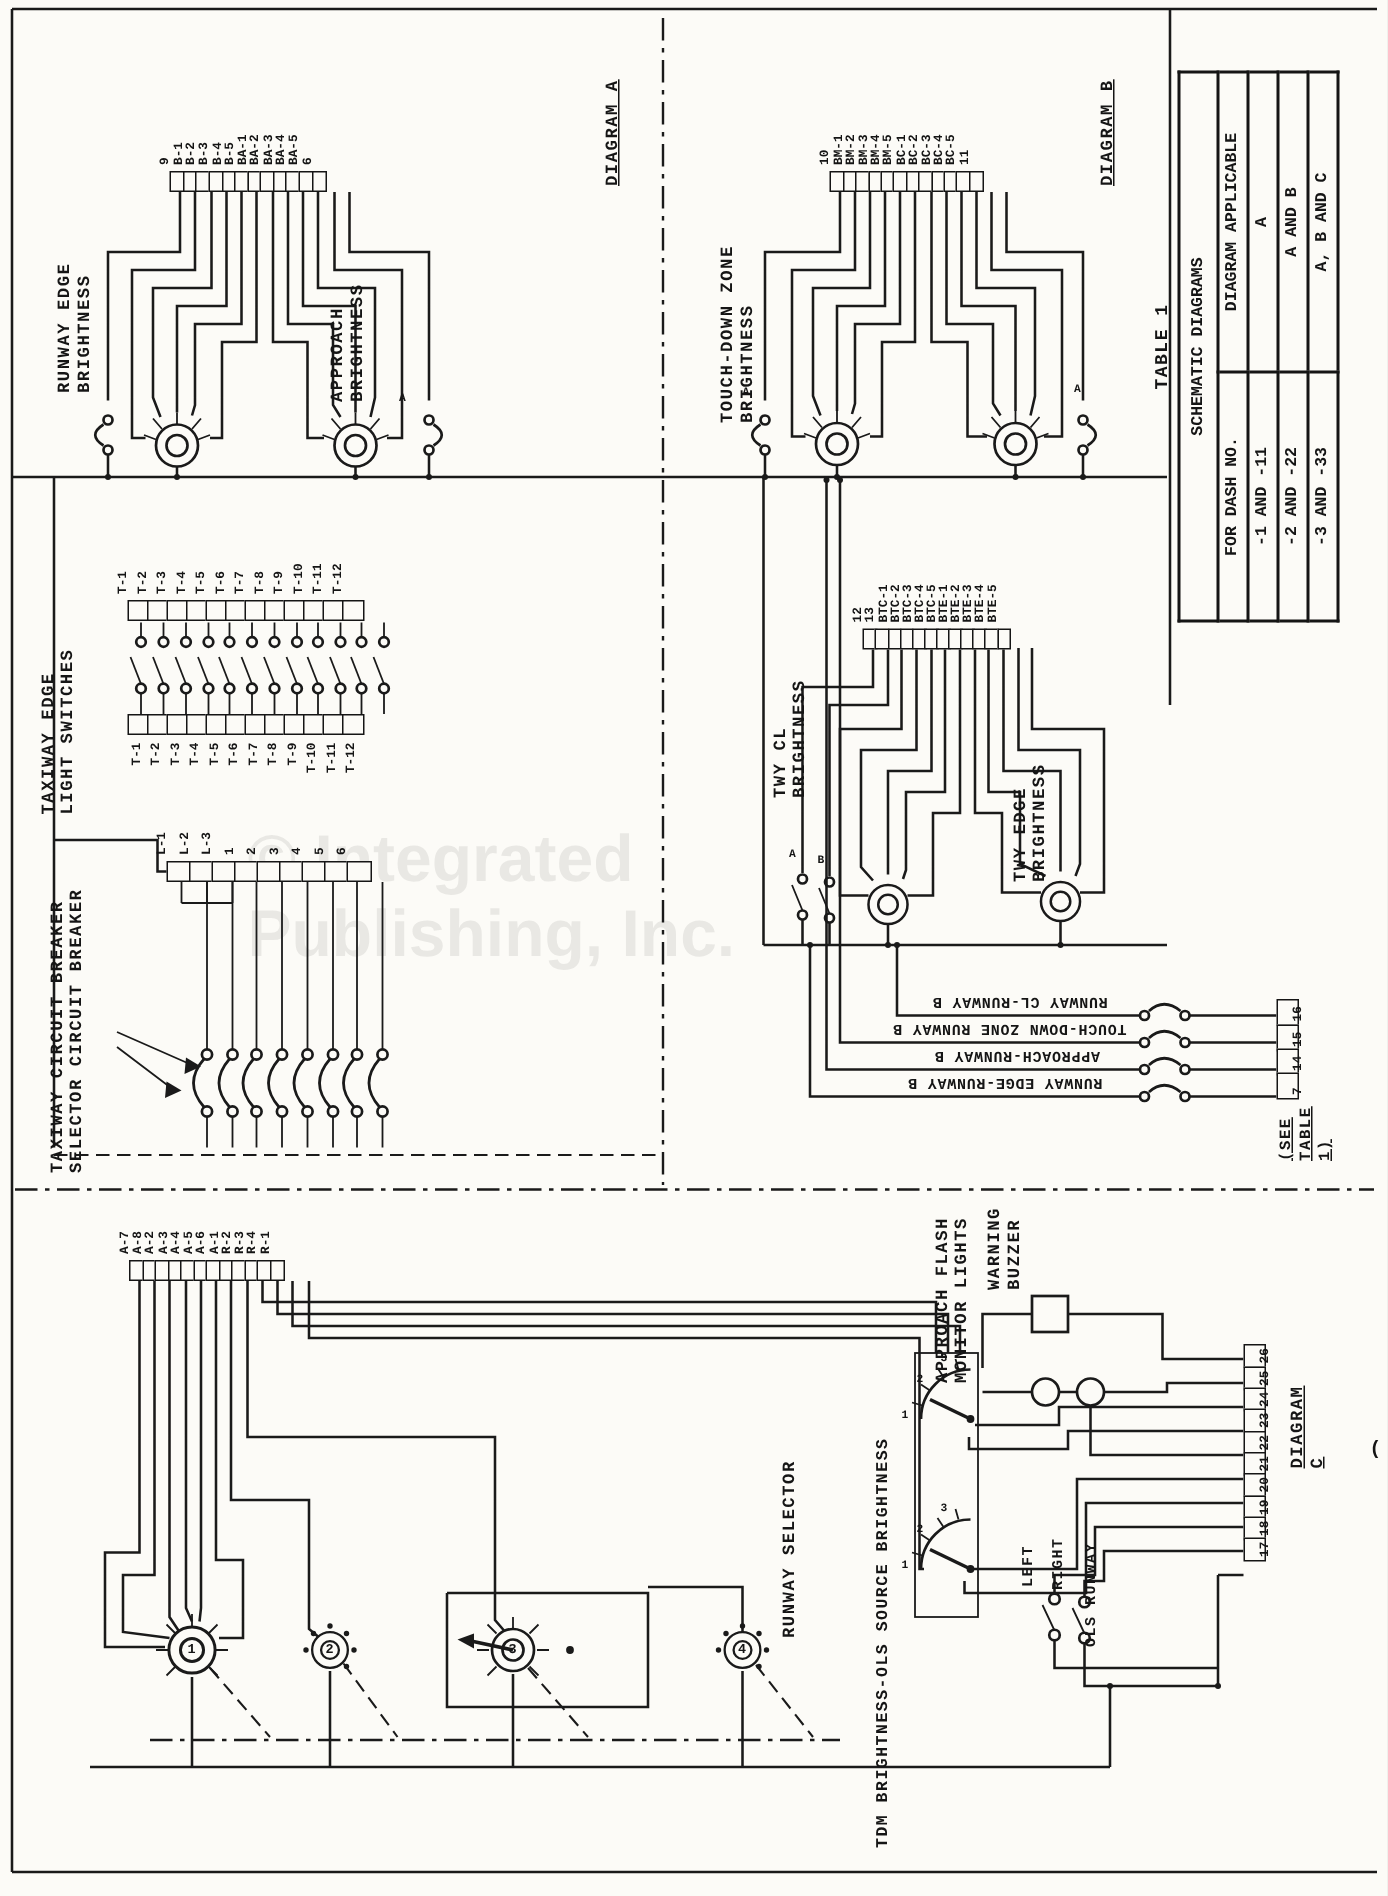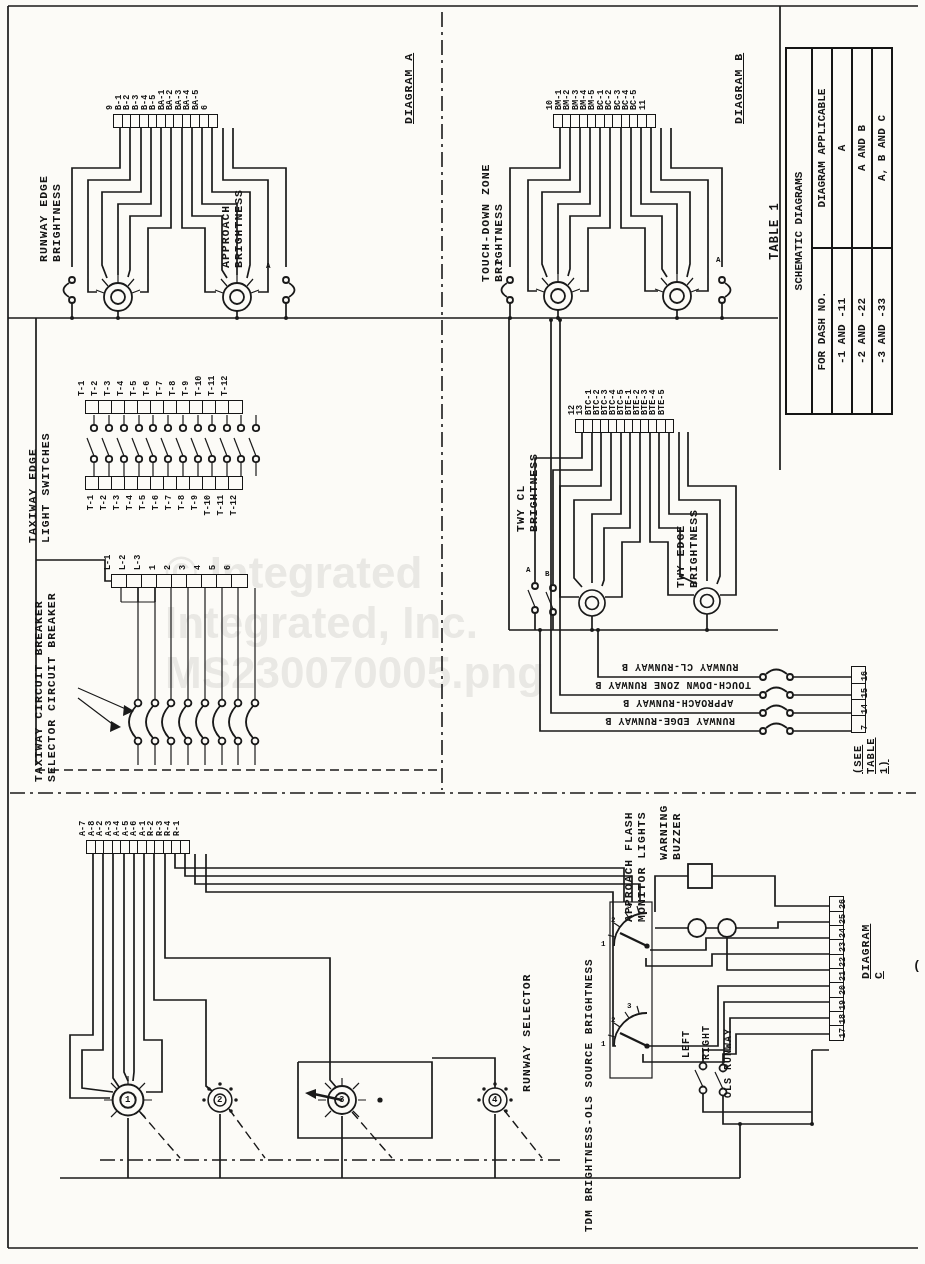--- a/index.html
+++ b/index.html
@@ -221,22 +221,21 @@
         <circle cx="707" cy="630" r="2" class="dot"></circle>
       <circle cx="598" cy="630" r="2" class="dot"></circle>
         <circle cx="540" cy="630" r="2" class="dot"></circle>
       <circle cx="812" cy="1124" r="2" class="dot"></circle>
         <circle cx="740" cy="1124" r="2" class="dot"></circle>
     </g>
   </svg>
 
   <div id="watermark">
     <div>© Integrated</div>
-    <div>Integrated, Inc.</div>
-    <div>MS230070005.png</div>
+    <div>Publishing, Inc.</div>
   </div>
 
 
   <div id="tablewrap">
     <div class="tcap">TABLE 1</div>
     <table>
       <tbody>
           <tr class="ttl">
             <td colspan="2">SCHEMATIC DIAGRAMS</td>
           </tr>

